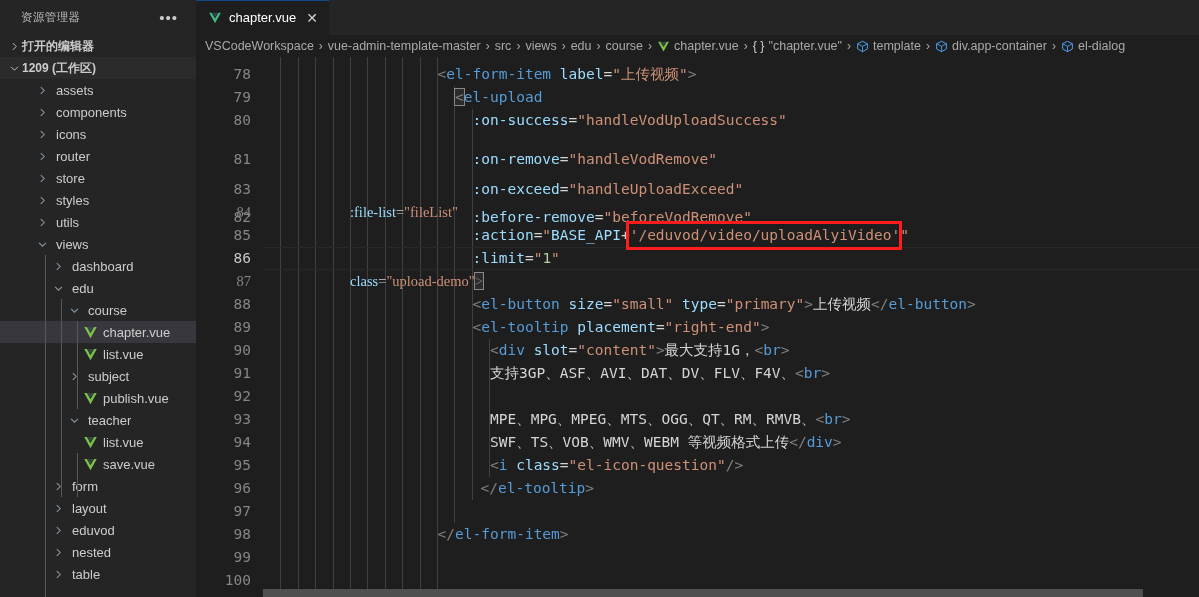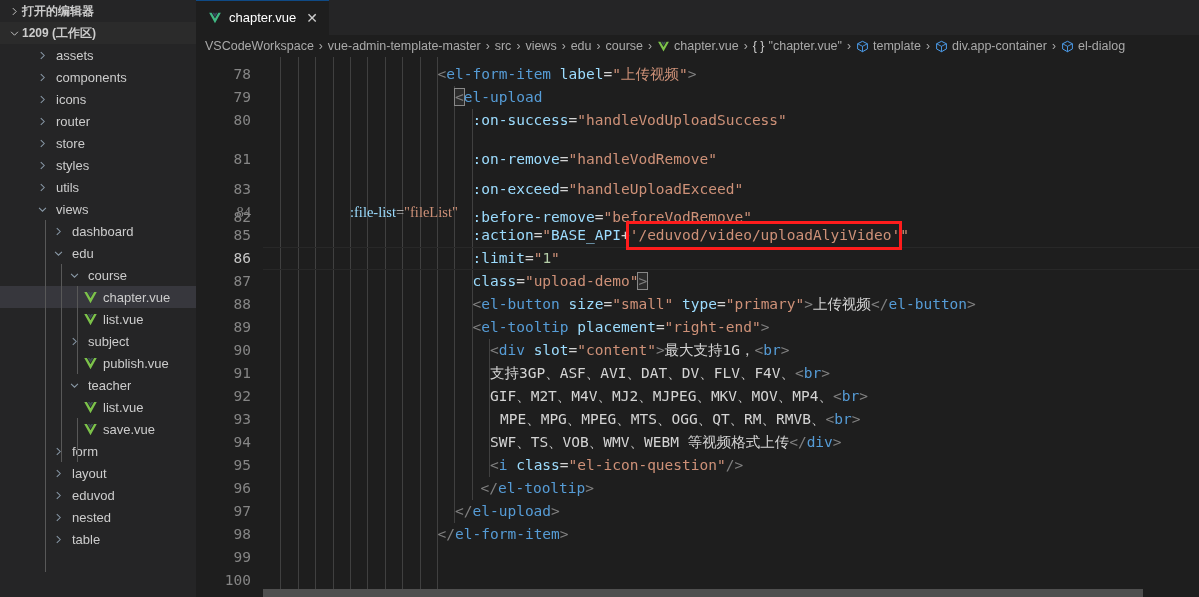--- a/index.html
+++ b/index.html
@@ -172,20 +172,24 @@
   .t-num    { color: #b5cea8; }
   .t-text   { color: #d4d4d4; }
   .t-plain  { color: #d4d4d4; }
 </style>
 </head>
 <body>
 
 <div id="app">
 
   <div id="sidebar">
+    <div id="sb-header">
+      <span class="title">资源管理器</span>
+      <span id="sb-more">•••</span>
+    </div>
 
     <div class="sb-section">
       <span class="twisty">
         <svg width="11" height="11" viewBox="0 0 16 16">
             <path d="M5.5 3 L10.5 8 L5.5 13" fill="none" stroke="#c5c5c5" stroke-width="1.4"></path>
           </svg>
       </span>
       <span>打开的编辑器</span>
     </div>
 
@@ -543,31 +547,31 @@
           <div class="code-line" style="top: 0px; position: absolute; left: 0px; right: 0px;"><span class="lnum">77</span><span class="ltext" style="left: 67px;"></span></div>
           <div class="code-line" style="top: 23px; position: absolute; left: 0px; right: 0px;"><span class="lnum">78</span><span class="ltext" style="left: 67px;"><span class="t-punc">                    &lt;</span><span class="t-tag">el-form-item</span><span class="t-plain"> </span><span class="t-attr">label</span><span class="t-eq">=</span><span class="t-str">"上传视频"</span><span class="t-punc">&gt;</span></span></div>
           <div class="code-line" style="top: 46px; position: absolute; left: 0px; right: 0px;"><span class="lnum">79</span><span class="ltext" style="left: 67px;"><span class="t-punc">                      </span><span class="bracketmatch t-punc">&lt;</span><span class="t-tag">el-upload</span></span></div>
           <div class="code-line" style="top: 69px; position: absolute; left: 0px; right: 0px;"><span class="lnum">80</span><span class="ltext" style="left: 67px;"><span class="t-plain">                        </span><span class="t-attr">:on-success</span><span class="t-eq">=</span><span class="t-str">"handleVodUploadSuccess"</span></span></div>
           <div class="code-line" style="top: 108px; position: absolute; left: 0px; right: 0px;"><span class="lnum">81</span><span class="ltext" style="left: 67px;"><span class="t-plain">                        </span><span class="t-attr">:on-remove</span><span class="t-eq">=</span><span class="t-str">"handleVodRemove"</span></span></div>
           <div class="code-line" style="top: 118px; position: absolute; left: 0px; right: 0px; margin-top: 48px;"><span class="lnum">82</span><span class="ltext" style="left: 67px;"><span class="t-plain">                        </span><span class="t-attr">:before-remove</span><span class="t-eq">=</span><span class="t-str">"beforeVodRemove"</span></span></div>
           <div class="code-line" style="top: 138px; position: absolute; left: 0px; right: 0px;"><span class="lnum">83</span><span class="ltext" style="left: 67px;"><span class="t-plain">                        </span><span class="t-attr">:on-exceed</span><span class="t-eq">=</span><span class="t-str">"handleUploadExceed"</span></span></div>
           <div class="code-line" style="top: 161px; position: absolute; left: 0px; right: 0px; font-family: Liberation Serif, serif;"><span class="lnum">84</span><span class="ltext" style="left: 67px;"><span class="t-plain">                        </span><span class="t-attr">:file-list</span><span class="t-eq">=</span><span class="t-str">"fileList"</span></span></div>
           <div class="code-line" style="top: 184px; position: absolute; left: 0px; right: 0px;"><span class="lnum">85</span><span class="ltext" style="left: 67px;"><span class="t-plain">                        </span><span class="t-attr">:action</span><span class="t-eq">=</span><span class="t-str">"</span><span class="t-attr">BASE_API</span><span class="t-eq">+</span><span class="t-str">'/eduvod/video/uploadAlyiVideo'</span><span class="t-str">"</span></span></div>
           <div class="code-line active-line" style="top: 207px; position: absolute; left: 0px; right: 0px;"><span class="lnum active">86</span><span class="ltext" style="left: 67px;"><span class="t-plain">                        </span><span class="t-attr">:limit</span><span class="t-eq">=</span><span class="t-str">"</span><span class="t-num">1</span><span class="t-str">"</span></span></div>
-          <div class="code-line" style="top: 230px; position: absolute; left: 0px; right: 0px;"><span class="lnum">87</span><span class="ltext" style="left: 67px;"><span class="t-plain">                        </span><span class="t-attr">class</span><span class="t-eq">=</span><span class="t-str">"upload-demo"</span><span class="bracketmatch t-punc">&gt;</span></span></div>
+          <div class="code-line" style="top: 230px; position: absolute; left: 0px; right: 0px; font-family: Liberation Serif, serif;"><span class="lnum">87</span><span class="ltext" style="left: 67px;"><span class="t-plain">                        </span><span class="t-attr">class</span><span class="t-eq">=</span><span class="t-str">"upload-demo"</span><span class="bracketmatch t-punc">&gt;</span></span></div>
           <div class="code-line" style="top: 253px; position: absolute; left: 0px; right: 0px;"><span class="lnum">88</span><span class="ltext" style="left: 67px;"><span class="t-punc">                        &lt;</span><span class="t-tag">el-button</span><span class="t-plain"> </span><span class="t-attr">size</span><span class="t-eq">=</span><span class="t-str">"small"</span><span class="t-plain"> </span><span class="t-attr">type</span><span class="t-eq">=</span><span class="t-str">"primary"</span><span class="t-punc">&gt;</span><span class="t-text">上传视频</span><span class="t-punc">&lt;/</span><span class="t-tag">el-button</span><span class="t-punc">&gt;</span></span></div>
           <div class="code-line" style="top: 276px; position: absolute; left: 0px; right: 0px;"><span class="lnum">89</span><span class="ltext" style="left: 67px;"><span class="t-punc">                        &lt;</span><span class="t-tag">el-tooltip</span><span class="t-plain"> </span><span class="t-attr">placement</span><span class="t-eq">=</span><span class="t-str">"right-end"</span><span class="t-punc">&gt;</span></span></div>
           <div class="code-line" style="top: 299px; position: absolute; left: 0px; right: 0px;"><span class="lnum">90</span><span class="ltext" style="left: 67px;"><span class="t-punc">                          &lt;</span><span class="t-tag">div</span><span class="t-plain"> </span><span class="t-attr">slot</span><span class="t-eq">=</span><span class="t-str">"content"</span><span class="t-punc">&gt;</span><span class="t-text">最大支持1G，</span><span class="t-punc">&lt;</span><span class="t-tag">br</span><span class="t-punc">&gt;</span></span></div>
           <div class="code-line" style="top: 322px; position: absolute; left: 0px; right: 0px;"><span class="lnum">91</span><span class="ltext" style="left: 67px;"><span class="t-text">                          支持3GP、ASF、AVI、DAT、DV、FLV、F4V、</span><span class="t-punc">&lt;</span><span class="t-tag">br</span><span class="t-punc">&gt;</span></span></div>
-          <div class="code-line" style="top: 345px; position: absolute; left: 0px; right: 0px;"><span class="lnum">92</span><span class="ltext" style="left: 67px;"><span class="t-text">                          GIF、M2T、M4V、MJ2、MJPEG、MKV、MOV、MP4、</span><span class="t-punc">&lt;</span><span class="t-tag">br</span><span class="t-punc">&gt;</span></span></div>
-          <div class="code-line" style="top: 368px; position: absolute; left: 0px; right: 0px;"><span class="lnum">93</span><span class="ltext" style="left: 77px; text-align: center;"><span class="t-text">                          MPE、MPG、MPEG、MTS、OGG、QT、RM、RMVB、</span><span class="t-punc">&lt;</span><span class="t-tag">br</span><span class="t-punc">&gt;</span></span></div>
+          <div class="code-line" style="top: 345px; position: absolute; left: 0px; right: 0px;"><span class="lnum">92</span></div>
+          <div class="code-line" style="top: 368px; position: absolute; left: 0px; right: 0px;"><span class="lnum">93</span><span class="ltext" style="left: 67px; text-align: center;"><span class="t-text">                          MPE、MPG、MPEG、MTS、OGG、QT、RM、RMVB、</span><span class="t-punc">&lt;</span><span class="t-tag">br</span><span class="t-punc">&gt;</span></span></div>
           <div class="code-line" style="top: 391px; position: absolute; left: 0px; right: 8px; text-decoration: underline;"><span class="lnum">94</span><span class="ltext" style="left: 67px;"><span class="t-text">                          SWF、TS、VOB、WMV、WEBM 等视频格式上传</span><span class="t-punc">&lt;/</span><span class="t-tag">div</span><span class="t-punc">&gt;</span></span></div>
           <div class="code-line" style="top: 414px; position: absolute; left: 0px; right: 0px;"><span class="lnum">95</span><span class="ltext" style="left: 67px;"><span class="t-punc">                          &lt;</span><span class="t-tag">i</span><span class="t-plain"> </span><span class="t-attr">class</span><span class="t-eq">=</span><span class="t-str">"el-icon-question"</span><span class="t-punc">/&gt;</span></span></div>
           <div class="code-line" style="top: 437px; position: absolute; left: 0px; right: 0px;"><span class="lnum">96</span><span class="ltext" style="left: 75px;"><span class="t-punc">                        &lt;/</span><span class="t-tag">el-tooltip</span><span class="t-punc">&gt;</span></span></div>
-          <div class="code-line" style="top: 460px; position: absolute; left: 0px; right: 0px;"><span class="lnum">97</span><span class="ltext" style="left: 67px;"><span class="t-punc">                      &lt;/</span><span class="t-tag">el-upload</span><span class="t-punc">&gt;</span></span></div>
+          <div class="code-line" style="top: 460px; position: absolute; left: 0px; right: 0px;"><span class="lnum">97</span></div>
           <div class="code-line" style="top: 483px; position: absolute; left: 0px; right: 0px;"><span class="lnum">98</span><span class="ltext" style="left: 67px;"><span class="t-punc">                    &lt;/</span><span class="t-tag">el-form-item</span><span class="t-punc">&gt;</span></span></div>
           <div class="code-line" style="top: 506px; position: absolute; left: 0px; right: 0px;"><span class="lnum">99</span><span class="ltext" style="left: 67px;"></span></div>
           <div class="code-line" style="top: 529px; position: absolute; left: 0px; right: 0px;"><span class="lnum">100</span><span class="ltext" style="left: 67px;"></span></div>
         </div>
       <div id="redbox" style="left: 430.4px; top: 164px; width: 275.7px; height: 29px; border-color: rgb(255, 28, 28);"></div>
       <div id="hscroll">
           <div class="thumb"></div>
         </div>
     </div>
 

